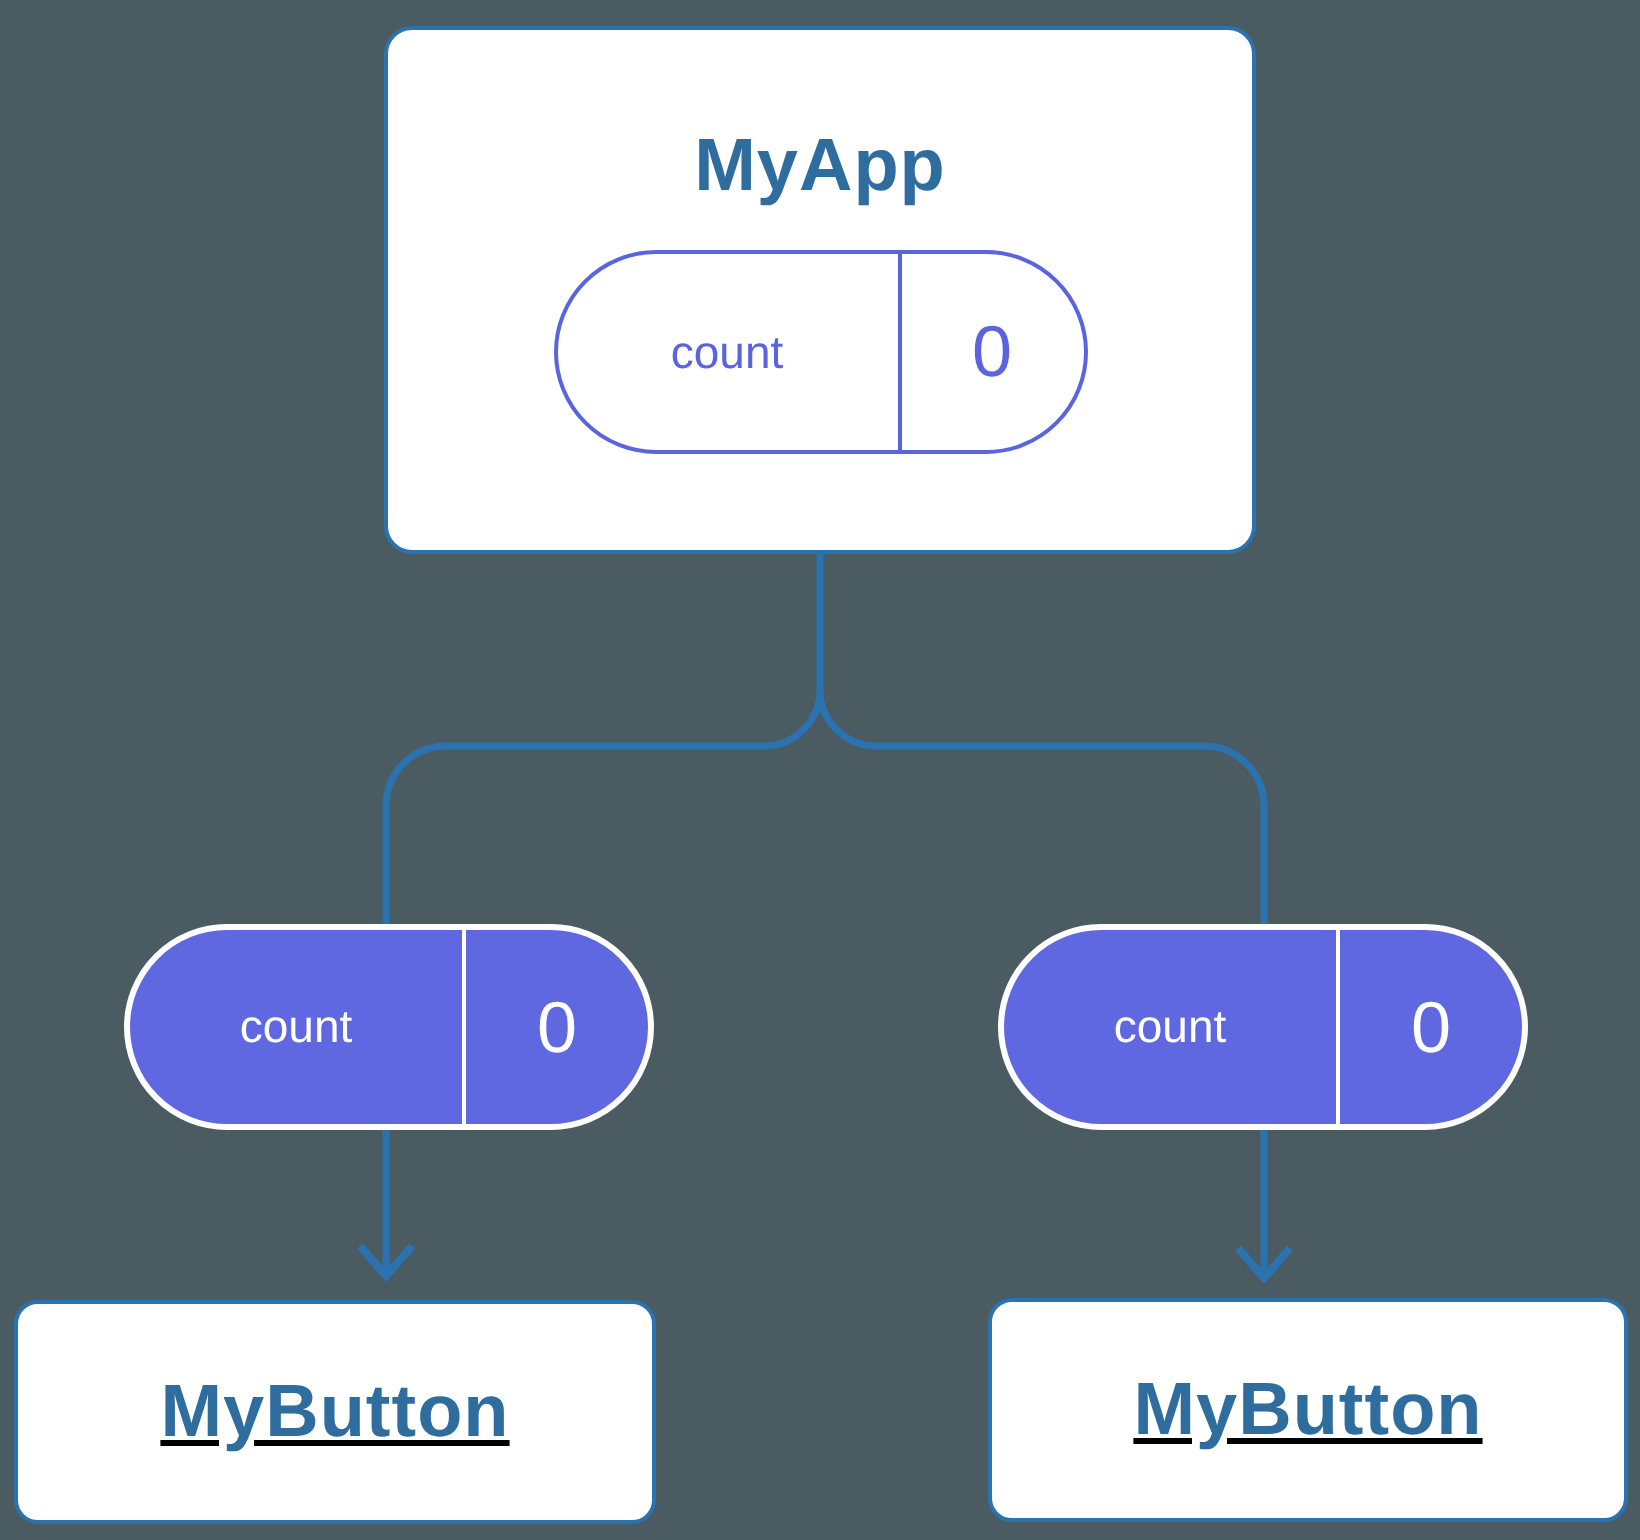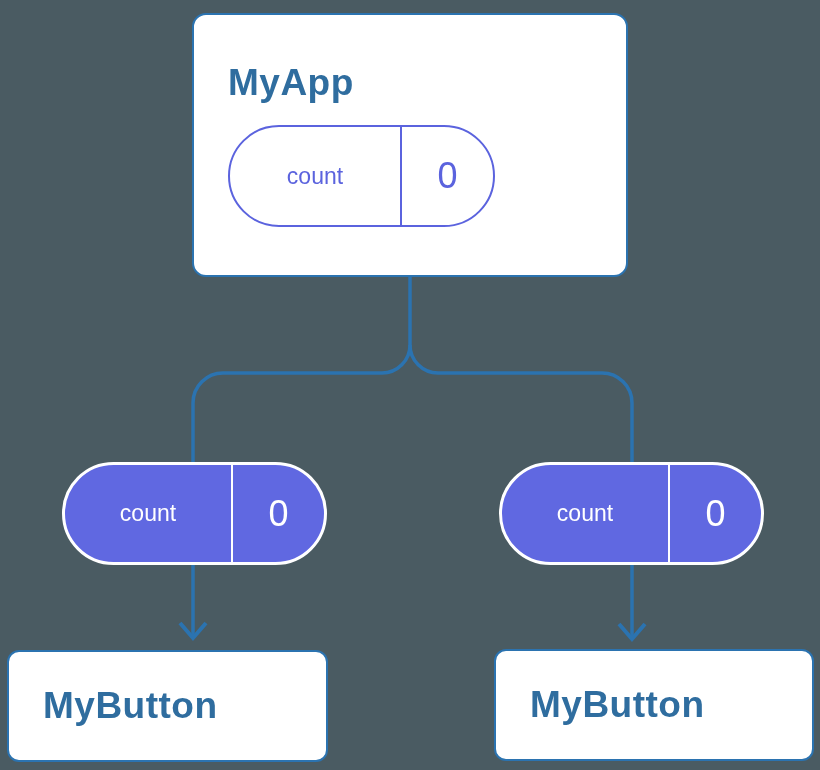--- a/index.html
+++ b/index.html
@@ -27,28 +27,28 @@
   svg.connectors path {
     fill: none; stroke: var(--line);
     stroke-width: 3.5; stroke-linecap: butt; stroke-linejoin: miter;
   }
   svg.connectors path.arrowhead { stroke-width: 4; }
 
   .node {
     position: absolute; z-index: 2;
     background: var(--white);
     border: 2.5px solid var(--node-border);
-    display: flex; flex-direction: column; align-items: flex-start; padding-left: 34px;
+    display: flex; flex-direction: column; align-items: center;
   }
   .node-root {
     left: 192px; top: 13px; width: 436px; height: 264px;
     border-radius: 14px; padding-top: 46px;
   }
   .node-leaf {
-    border-radius: 12px; justify-content: center;
+    border-radius: 12px; justify-content: center; text-decoration: underline;
   }
   .node-leaf.leaf-0 { left: 7px;   top: 650px; width: 321px; height: 112px; }
   .node-leaf.leaf-1 { left: 494px; top: 649px; width: 320px; height: 112px; }
 
   .node-title {
     color: var(--heading); font-size: 37px; font-weight: 700;
     letter-spacing: 0.5px; line-height: 44px;
   }
 
   .pill {

